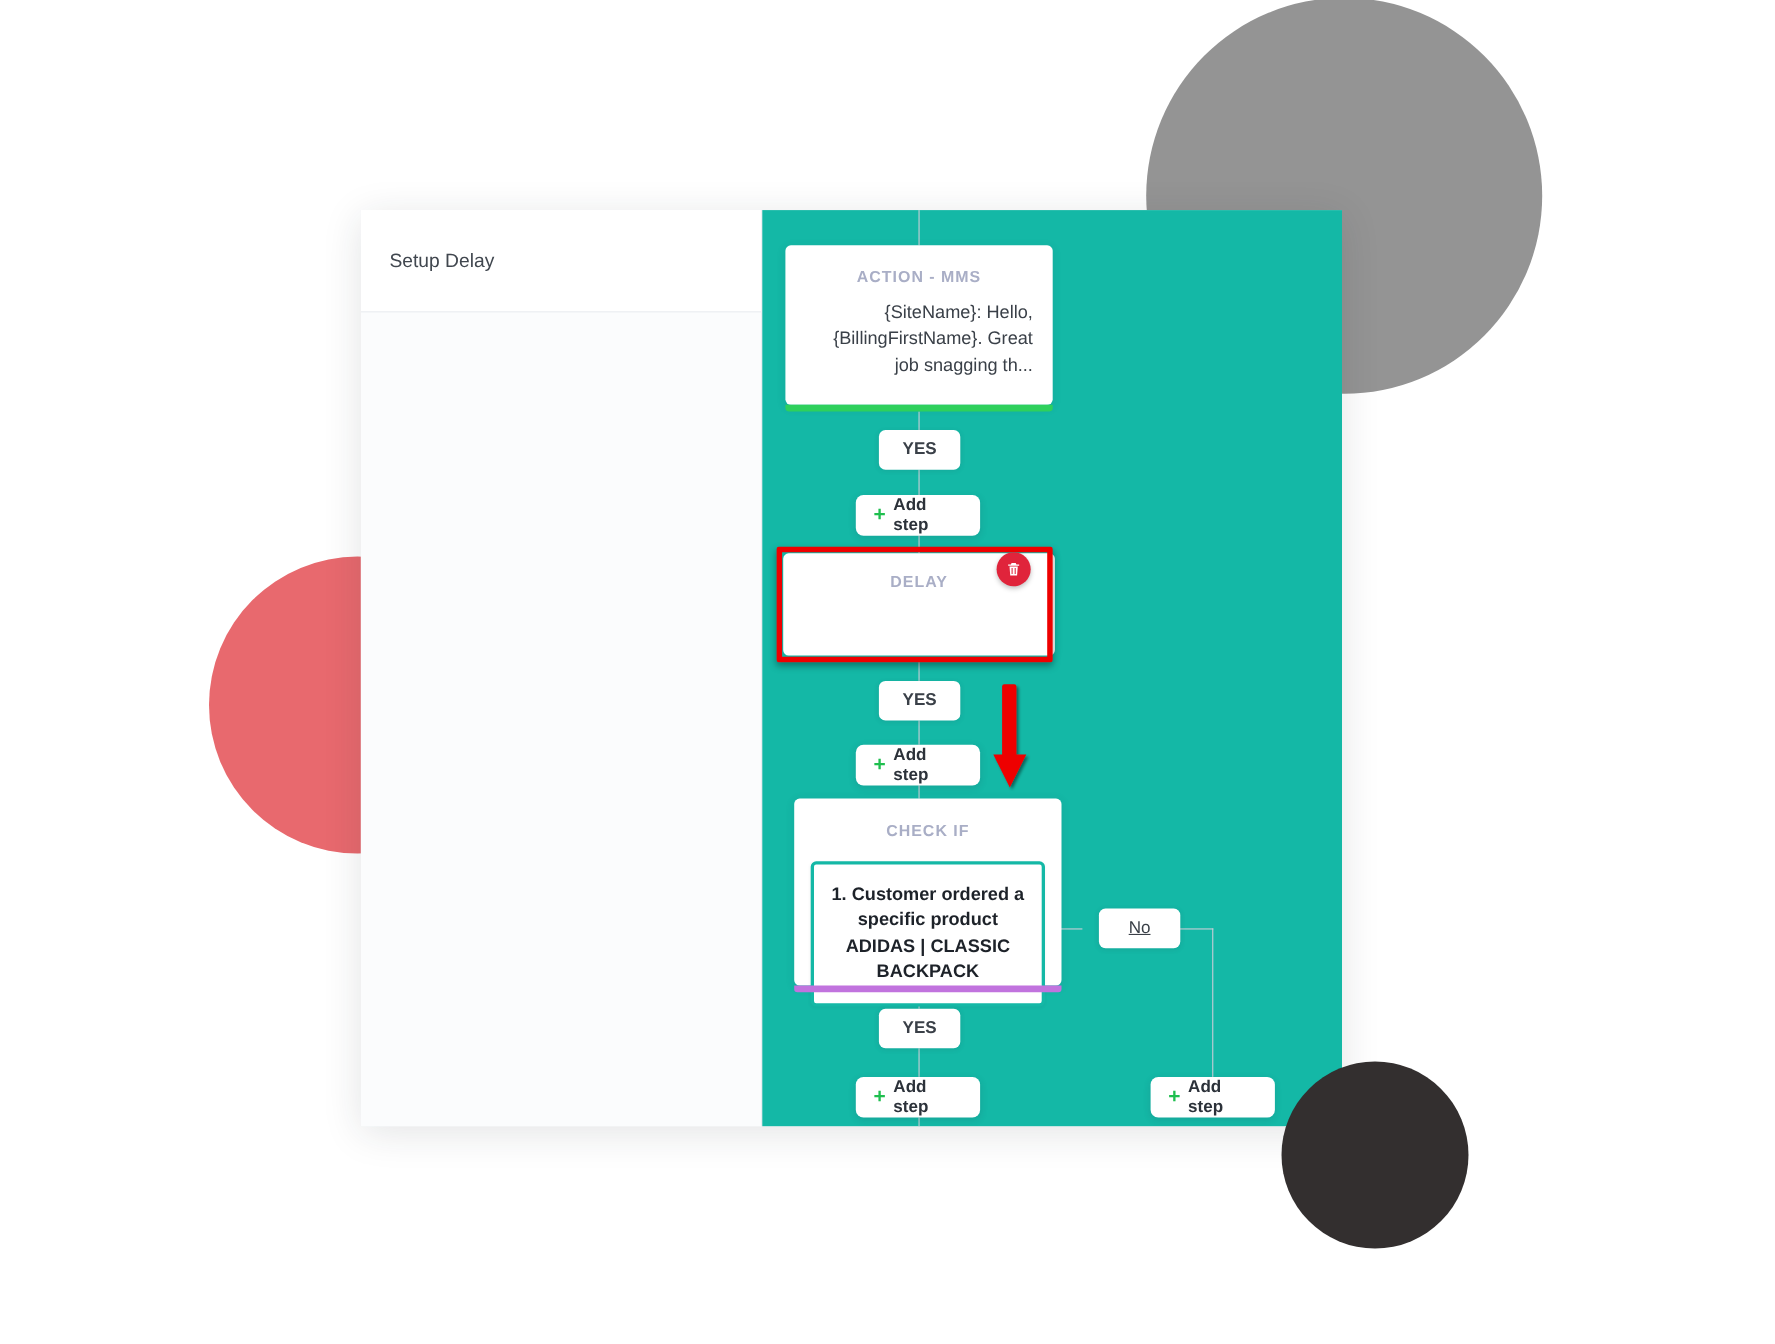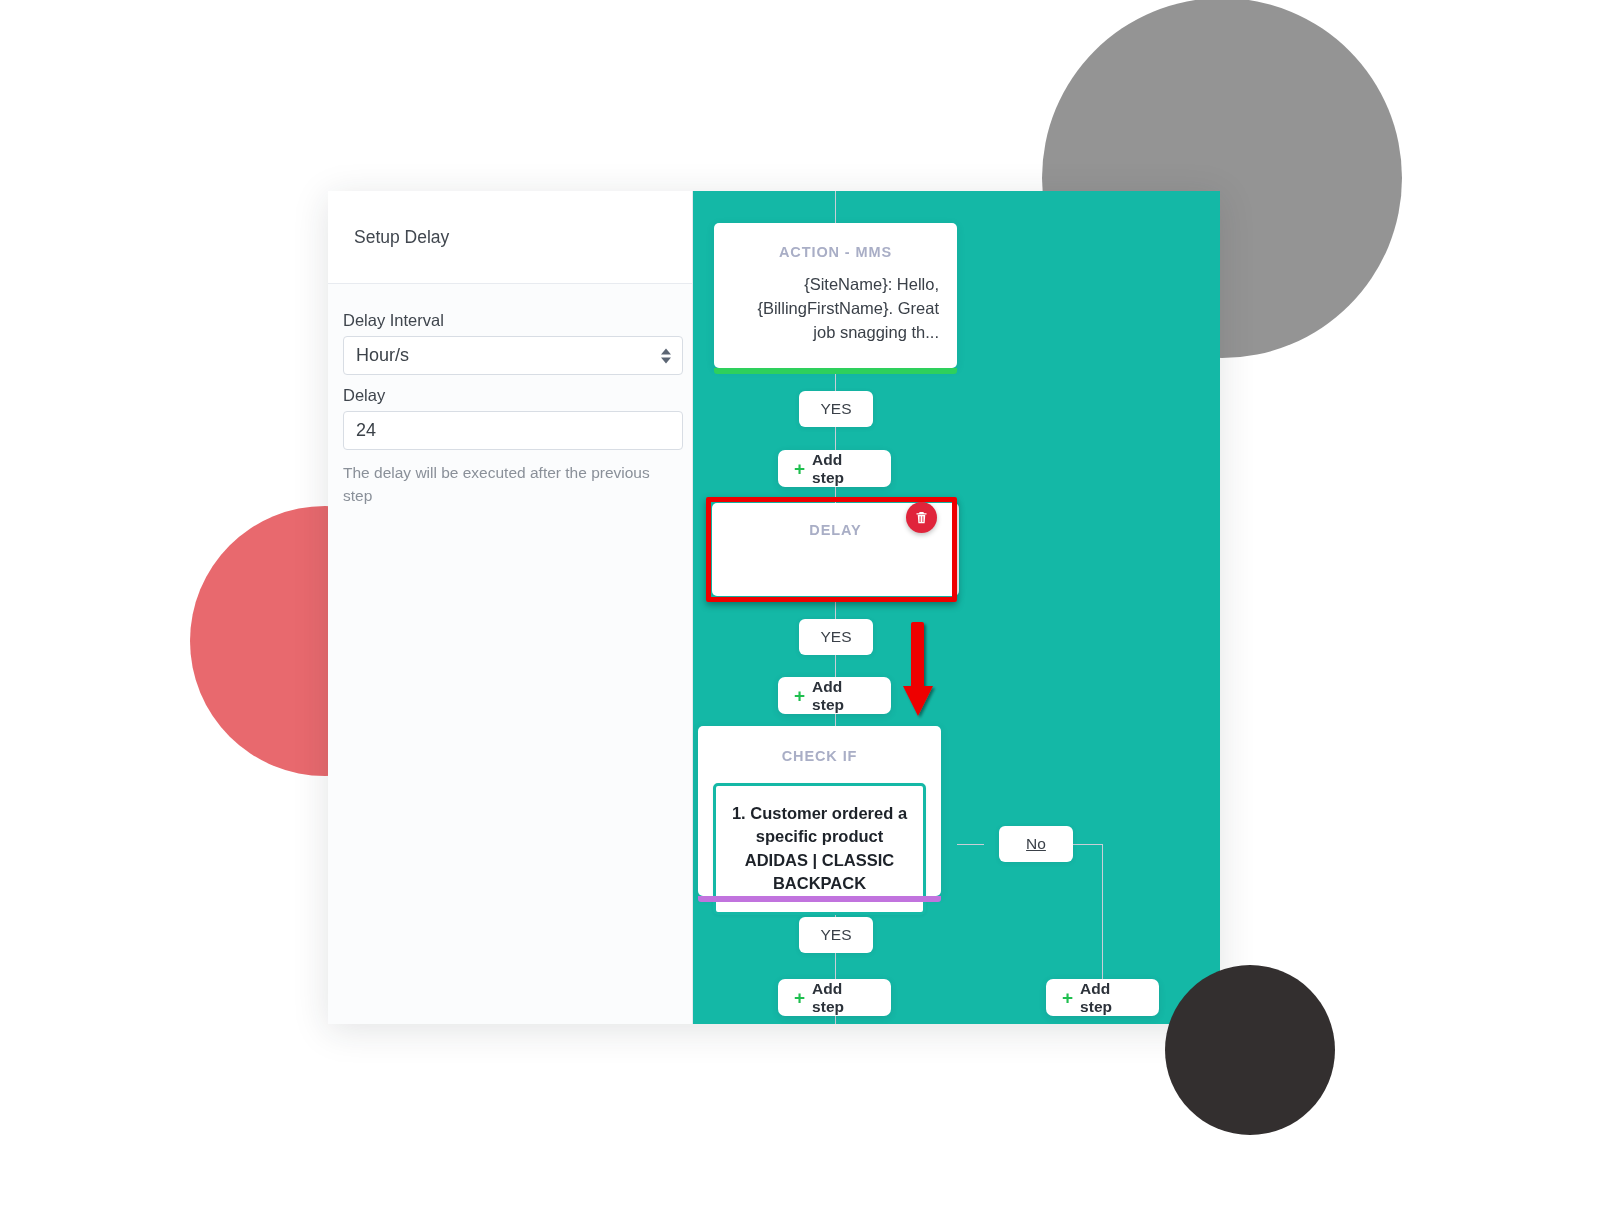--- a/index.html
+++ b/index.html
@@ -113,39 +113,39 @@
   }
   #delete-delay-button {
     position: absolute; left: 213px; top: 311px;
     width: 31px; height: 31px; border-radius: 50%;
     background: #e0243b; display: flex; align-items: center; justify-content: center;
     box-shadow: 0 2px 5px rgba(0,0,0,.25);
     cursor: pointer;
   }
 
   
-  #node-check { left: 5px; top: 535px; width: 243px; height: 170px; }
+  #node-check { left: 29px; top: 535px; width: 243px; height: 170px; }
   #node-check .node-type { padding-top: 22px; }
   #inner-condition {
     margin: 19px 15px 0 15px; background: #ffffff;
     border: 3px solid #14b8a6; border-radius: 5px;
     padding: 16px 10px; font-size: 16.5px; color: #1d2229;
     font-weight: bold; line-height: 1.42;
     box-shadow: 0 1px 3px rgba(40,50,70,.06);
   }
   #accent-check { background: #c173de; }
 
   
   .pill {
     position: absolute; background: #ffffff; border-radius: 6px;
     box-shadow: 0 1px 5px rgba(40,50,70,.10);
     display: flex; align-items: center; justify-content: center;
     font-size: 15.5px; color: #3a4048;
   }
-  .pill-yes { width: 74px; height: 36px; }
+  .pill-yes { width: 74px; height: 36px; font-weight: bold; }
   #pill-yes-1   { left: 106px; top: 200px; }
   #pill-yes-2   { left: 106px; top: 428px; }
   #pill-yes-3   { left: 106px; top: 726px; }
   #pill-no      { left: 306px; top: 635px; width: 74px; height: 36px; text-decoration: underline; }
 
   .btn-add {
     position: absolute; background: #ffffff; border-radius: 7px;
     box-shadow: 0 2px 7px rgba(40,50,70,.13);
     height: 37px; display: flex; align-items: center; justify-content: center;
     gap: 7px; font-size: 15.5px; font-weight: bold; color: #2c323a;
@@ -169,38 +169,20 @@
   <div class="deco" id="deco-salmon"></div>
 
   <div id="app-window">
 
     <div id="settings-panel">
 
       <div id="panel-header">
         <div id="panel-title">Setup Delay</div>
       </div>
 
-      <div id="panel-body">
-
-        <div class="field-label">Delay Interval</div>
-        <div class="control">
-          <span class="value">Hour/s</span>
-          <span class="spinner">
-            <i class="up"></i>
-              <i class="down"></i>
-          </span>
-        </div>
-
-        <div class="field-label">Delay</div>
-        <div class="control">
-          <span class="value">24</span>
-        </div>
-
-        <div id="help-text">The delay will be executed after the previous step</div>
-      </div>
     </div>
 
     <div id="flow-canvas">
 
       <div class="vline" style="left:142px; top:0px;   height:32px;"></div>
       <div class="vline" style="left:142px; top:183px; height:17px;"></div>
       <div class="vline" style="left:142px; top:236px; height:23px;"></div>
       <div class="vline" style="left:142px; top:296px; height:16px;"></div>
       <div class="vline" style="left:142px; top:411px; height:17px;"></div>
       <div class="vline" style="left:142px; top:464px; height:22px;"></div>

